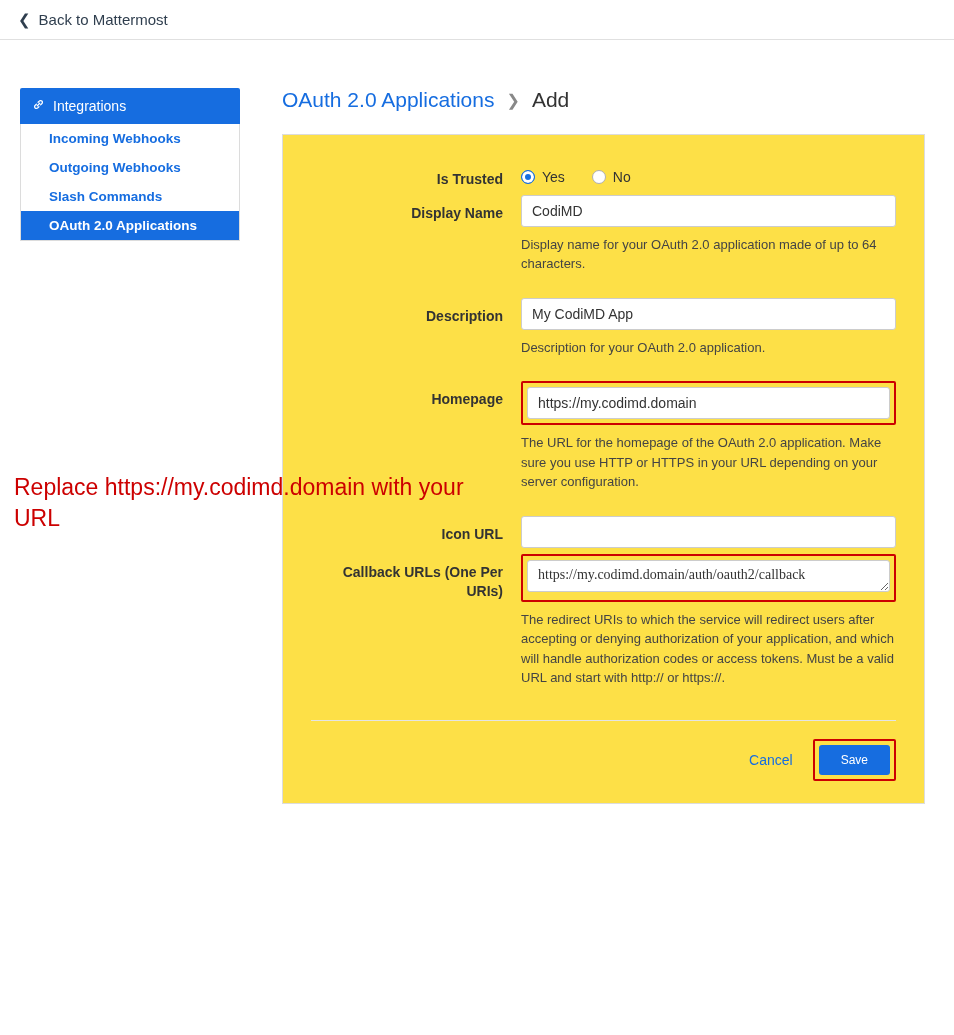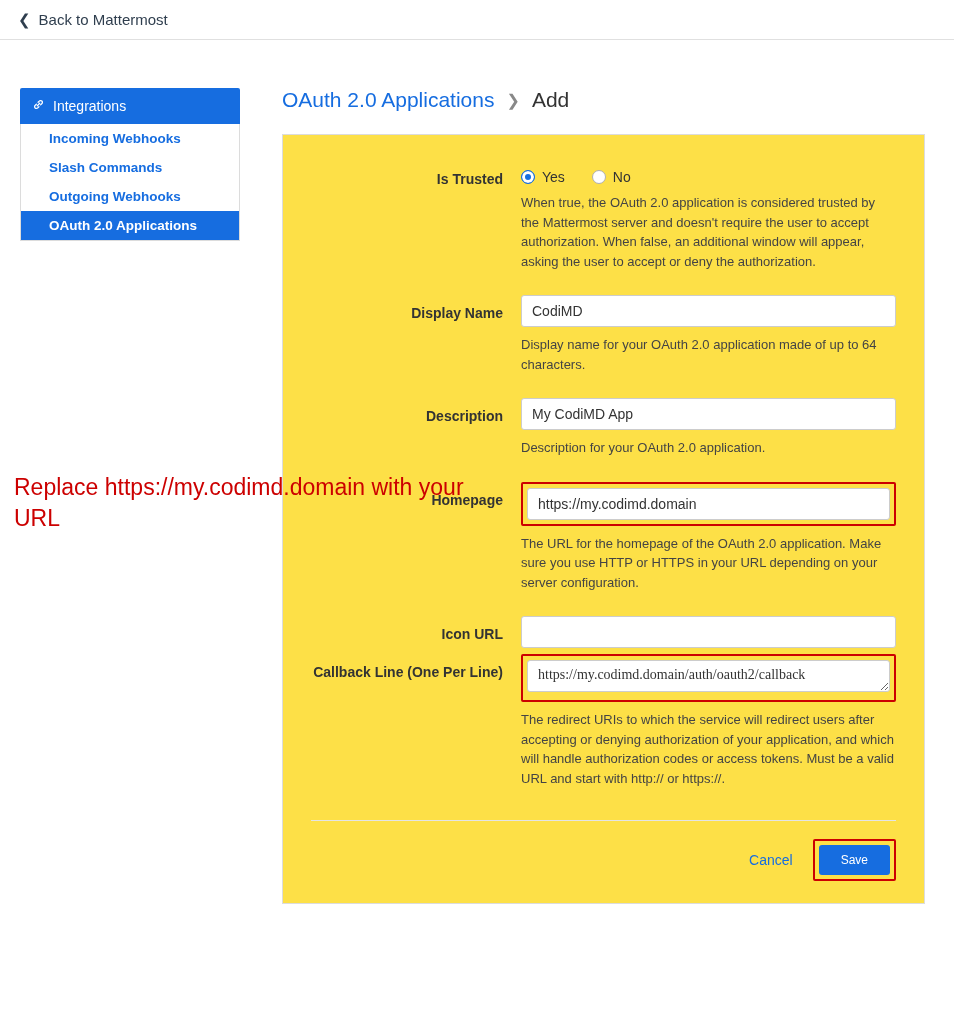--- a/index.html
+++ b/index.html
@@ -240,24 +240,24 @@
           <path d="M10.5 8.5L12 7A2.2 2.2 0 1 0 8.9 3.9L7.5 5.3"></path>
         </svg>
       </span>
       <span class="lbl">Integrations</span>
     </div>
     <div class="sidebar-list">
       <div class="sidebar-item">
         <span>Incoming Webhooks</span>
       </div>
       <div class="sidebar-item">
+        <span>Outgoing Webhooks</span>
+      </div>
+      <div class="sidebar-item">
         <span>Slash Commands</span>
-      </div>
-      <div class="sidebar-item">
-        <span>Outgoing Webhooks</span>
       </div>
       <div class="sidebar-item active">
         <span>OAuth 2.0 Applications</span>
       </div>
     </div>
   </div>
 
   <div class="content">
 
     <div class="breadcrumb">
@@ -274,21 +274,20 @@
           <div class="radios">
             <label class="radio">
               <span class="dot sel"></span>
               <span>Yes</span>
             </label>
             <label class="radio">
               <span class="dot"></span>
               <span>No</span>
             </label>
           </div>
-          <div class="help">When true, the OAuth 2.0 application is considered trusted by the Mattermost server and doesn't require the user to accept authorization. When false, an additional window will appear, asking the user to accept or deny the authorization.</div>
         </div>
       </div>
 
       <div class="row">
         <div class="row-label">Display Name</div>
         <div class="row-field">
           <input type="text" value="CodiMD" style="">
           <div class="help">Display name for your OAuth 2.0 application made of up to 64 characters.</div>
         </div>
       </div>
@@ -312,21 +311,21 @@
       </div>
 
       <div class="row">
         <div class="row-label">Icon URL</div>
         <div class="row-field">
           <input type="text" value="" style="">
         </div>
       </div>
 
       <div class="row">
-        <div class="row-label">Callback Line (One Per Line)</div>
+        <div class="row-label">Callback URLs (One Per URIs)</div>
         <div class="row-field">
           <div class="highlight-box">
             <textarea style="">https://my.codimd.domain/auth/oauth2/callback</textarea>
           </div>
           <div class="help">The redirect URIs to which the service will redirect users after accepting or denying authorization of your application, and which will handle authorization codes or access tokens. Must be a valid URL and start with http:// or https://.</div>
         </div>
       </div>
 
       <div class="divider"></div>
 

